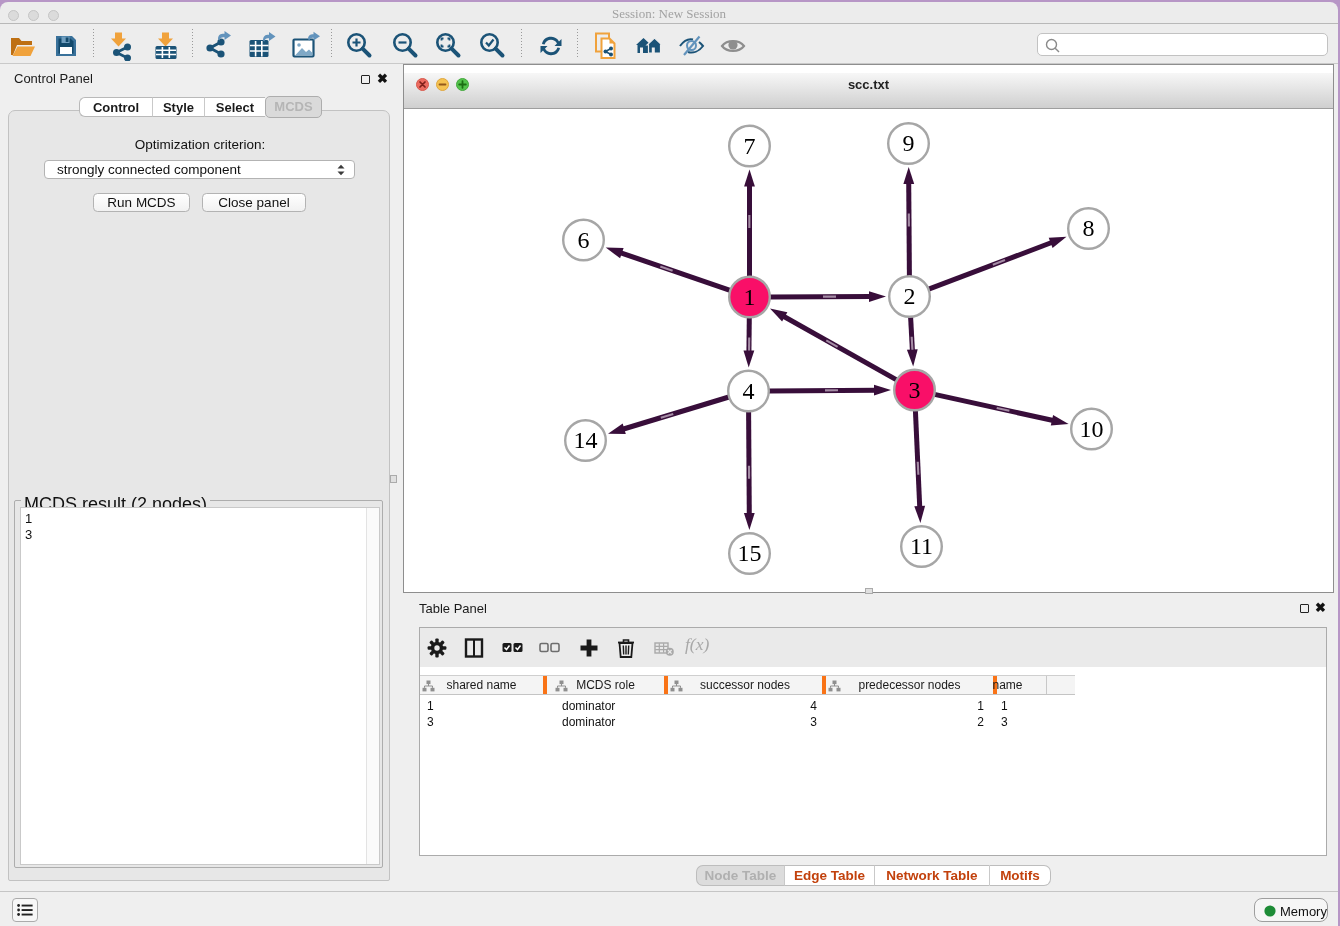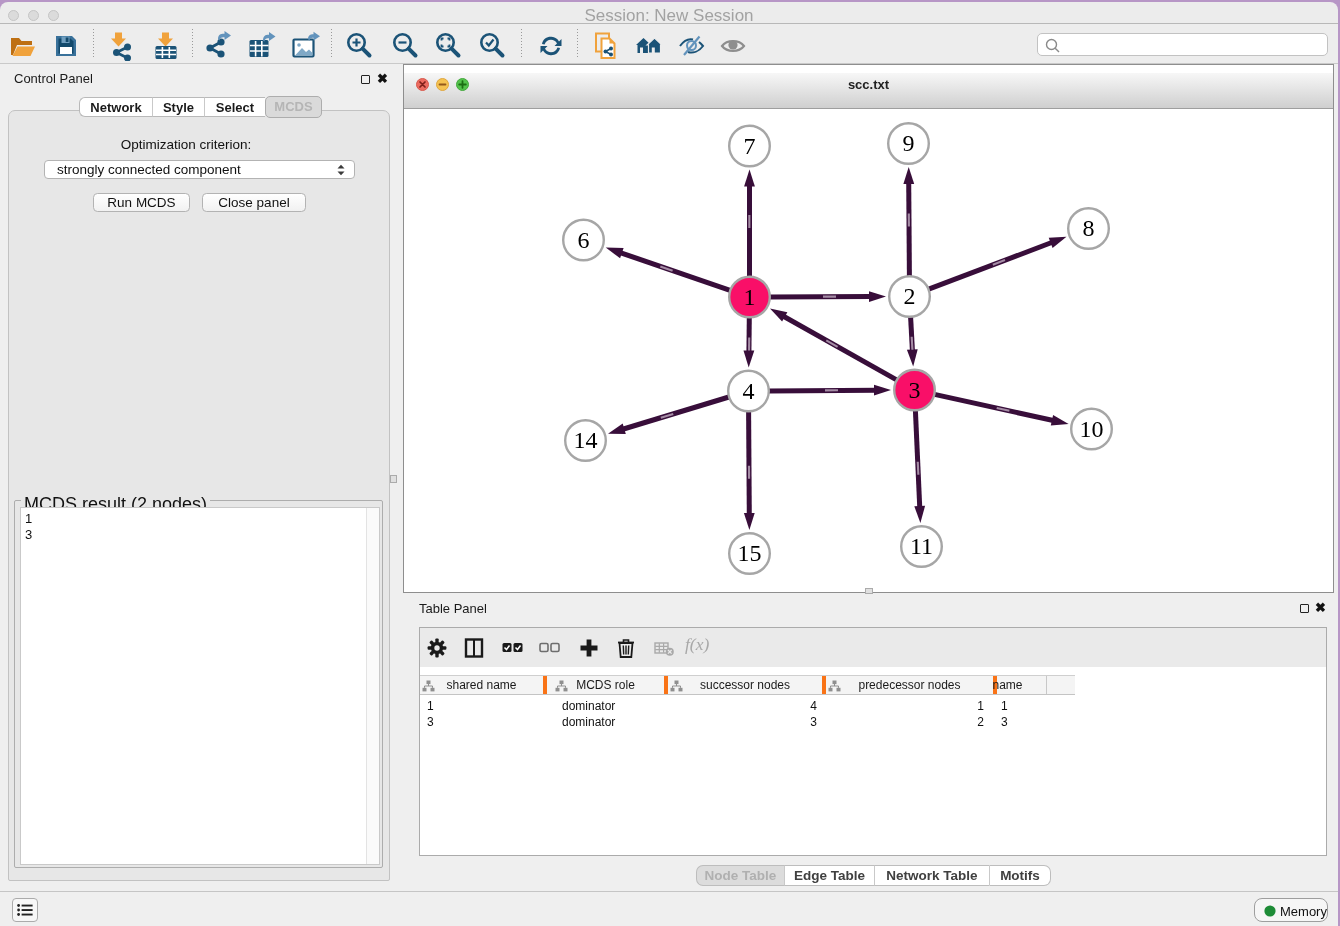--- a/index.html
+++ b/index.html
@@ -2,35 +2,35 @@
 <html><head>
 <meta charset="utf-8">
 <style>
 * { margin:0; padding:0; box-sizing:border-box; }
 html,body { width:1340px; height:926px; overflow:hidden; }
 body { font-family:"Liberation Sans", sans-serif; background:#B796C6; position:relative; }
 .abs { position:absolute; }
 
 #titlebar { left:0; top:2px; width:1338px; height:22px; background:#ECECEC; border-bottom:1px solid #B8B8B8; border-radius:8px 8px 0 0; }
 .tl { position:absolute; top:7.5px; width:11px; height:11px; border-radius:50%; background:#DBDBDB; border:1px solid #C5C5C5; }
-#apptitle { position:absolute; top:4px; left:0; width:1338px; text-align:center; font-size:17px; color:#A2A2A2; }
+#apptitle { position:absolute; top:4px; left:0; width:1338px; text-align:center; font-size:13px; color:#A2A2A2;font-family:Liberation Serif, serif; }
 
 #toolbar { left:0; top:24px; width:1338px; height:40px; background:#EDEDED; border-bottom:1px solid #C9C9C9; }
 .tbi { position:absolute; top:7px; }
 .vsep { position:absolute; top:5px; width:1px; height:29px; background-image:repeating-linear-gradient(to bottom,#9a9a9a 0 1px,transparent 1px 3px); }
 #search { position:absolute; left:1037px; top:9px; width:291px; height:23px; background:#fff; border:1px solid #C2C2C2; border-radius:5px; }
 
 #mainbg { left:0; top:64px; width:1338px; height:827px; background:#EFEFEF; }
 
 #cp-title { left:14px; top:71px; font-size:13px; color:#1A1A1A; }
 .wicon-sq { position:absolute; width:9px; height:9px; border:1.4px solid #222; border-radius:1px; }
 .wicon-x { position:absolute; font-size:13px; font-weight:bold; color:#111; }
 #cp-panel { left:8px; top:110px; width:382px; height:771px; background:#E7E7E7; border:1px solid #C2C2C2; border-radius:7px 7px 2px 2px; }
 .tabseg { position:absolute; top:97px; height:20px; background:#fff; border-top:1px solid #B9B9B9; border-bottom:1px solid #B9B9B9; font-size:13px; font-weight:700; color:#1A1A1A; text-align:center; line-height:19px; }
-#opt-label { left:30px; top:137px; width:312px; text-align:center; font-size:13.5px; color:#111; }
+#opt-label { left:44px; top:137px; width:312px; text-align:center; font-size:13.5px; color:#111; }
 #opt-select { left:44px; top:160px; width:311px; height:19px; background:#fff; border:1px solid #B3B3B3; border-radius:4px; font-size:13.5px; color:#111; line-height:17px; padding-left:12px; }
 .btn { position:absolute; height:19px; background:linear-gradient(#FFFFFF,#F1F1F1); border:1px solid #B3B3B3; border-radius:4.5px; font-size:13.5px; color:#111; text-align:center; line-height:17px; }
 #fieldset { left:14px; top:500px; width:369px; height:368px; border:1px solid #ADADAD; border-radius:2px; }
 #fs-legend { left:21px; top:494px; background:#E7E7E7; padding:0 3px; font-size:18px; color:#111; }
 #fs-area { left:20px; top:507px; width:360px; height:358px; background:#fff; border:1px solid #C9C9C9; font-size:13px; color:#111; line-height:16px; padding:3px 0 0 4px; }
 #fs-scroll { left:366px; top:508px; width:13px; height:356px; background:#FAFAFA; border-left:1px solid #E3E3E3; }
 
 #netwin { left:403px; top:64px; width:931px; height:529px; border:1px solid #8E8E8E; background:#fff; }
 #net-tbar { position:absolute; left:0; top:8px; width:100%; height:36px; background:linear-gradient(#F7F7F7,#CFCFCF); border-bottom:1px solid #9E9E9E; }
 #net-title { position:absolute; top:4px; width:100%; text-align:center; font-size:13px; font-weight:700; color:#222; }
@@ -38,21 +38,21 @@
 .tl2 svg { display:block; position:absolute; left:0; top:0; }
 
 #tp-title { left:419px; top:601px; font-size:13px; color:#1A1A1A; }
 #tp-box { left:419px; top:627px; width:908px; height:229px; background:#fff; border:1px solid #ABABAB; }
 #tp-toolbar { position:absolute; left:0; top:0; width:100%; height:39px; background:#EAEAEA; }
 #tp-header { position:absolute; left:0; top:47px; width:655px; height:20px; background:#F4F4F4; border-top:1px solid #CFCFCF; border-bottom:1px solid #C4C4C4; }
 .hcol { position:absolute; top:0; height:100%; border-right:4px solid #f97316; font-size:12px; color:#1A1A1A; text-align:center; line-height:19px; }
 .hicon { position:absolute; top:4px; }
 .cell { position:absolute; font-size:12px; color:#111; }
 
-.btab { position:absolute; top:865px; height:21px; background:#fff; border-top:1px solid #BDBDBD; border-bottom:1px solid #BDBDBD; font-size:13.5px; font-weight:700; color:#404040; text-align:center; line-height:20px; }
+.btab { position:absolute; top:865px; height:21px; background:#fff; border-top:1px solid #BDBDBD; border-bottom:1px solid #BDBDBD; font-size:13.5px; font-weight:700; color:#c2410c; text-align:center; line-height:20px; }
 
 #statusbar { left:0; top:891px; width:1338px; height:35px; background:#EFEFEF; border-top:1px solid #C5C5C5; }
 #membtn { position:absolute; left:1254px; top:6px; width:74px; height:24px; background:#F6F6F6; border:1px solid #9E9E9E; border-radius:8px; }
 #listbtn { position:absolute; left:12px; top:6px; width:26px; height:24px; background:#F7F7F7; border:1px solid #ABABAB; border-radius:4px; }
 
 .handle { position:absolute; background:#E0E0E0; border:1px solid #ABABAB; }
 #graph text { font-family:"Liberation Serif", serif; font-size:24px; fill:#000; }
 </style>
 </head>
 <body>
@@ -164,21 +164,21 @@
         <line x1="11.2" y1="11.2" x2="15" y2="15" stroke="#8A8A8A" stroke-width="1.4"></line>
       </svg>
     </div>
 </div>
 <div class="abs" id="mainbg"></div>
 
 <div class="abs" id="cp-title">Control Panel</div>
 <div class="wicon-sq" style="left:361px; top:75px;"></div>
 <div class="wicon-x" style="left:377px; top:71px;">✖</div>
 <div class="abs" id="cp-panel"></div>
-<div class="tabseg" style="left:79px; width:73px; border-left:1px solid #B9B9B9; border-radius:6px 0 0 6px;">Network</div>
+<div class="tabseg" style="left:79px; width:73px; border-left:1px solid #B9B9B9; border-radius:6px 0 0 6px;">Control</div>
 <div class="tabseg" style="left:152px; width:52px; border-left:1px solid #C9C9C9;">Style</div>
 <div class="tabseg" style="left:204px; width:61px; border-left:1px solid #C9C9C9;">Select</div>
 <div class="tabseg" style="left:265px; width:57px; top:96px; height:22px; background:#DADADA; border:1px solid #ADADAD; border-radius:5px; color:#B5B5B5; line-height:20px;">MCDS</div>
 <div class="abs" id="opt-label">Optimization criterion:</div>
 <div class="abs" id="opt-select">strongly connected component
   <svg width="10" height="14" style="position:absolute;right:8px;top:2px" viewBox="0 0 10 14">
       <path d="M1.5 5.5 L5 1.8 L8.5 5.5 Z" fill="#3A3A3A"></path>
       <path d="M1.5 8.5 L5 12.2 L8.5 8.5 Z" fill="#3A3A3A"></path>
     </svg>
 </div>

